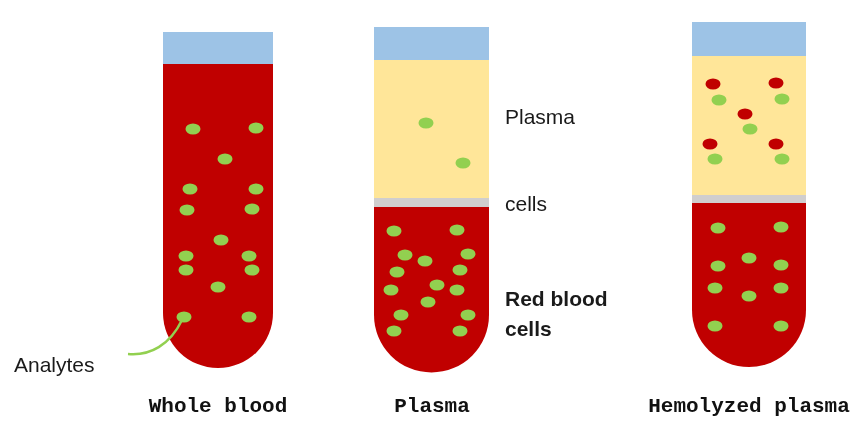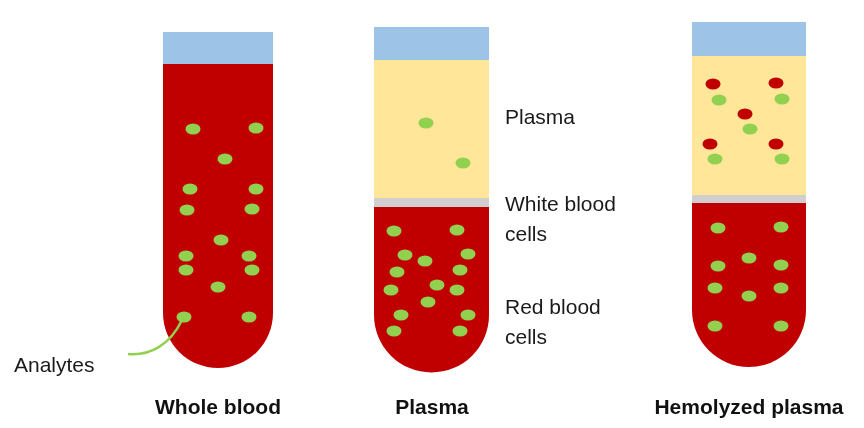--- a/index.html
+++ b/index.html
@@ -1,19 +1,19 @@
 <!DOCTYPE html>
 <html><head>
 <meta charset="utf-8">
 <style>
   html, body { margin: 0; padding: 0; background: #ffffff; }
   body { width: 864px; height: 428px; position: relative; overflow: hidden; font-family: "Liberation Sans", sans-serif; }
   svg { position: absolute; left: 0; top: 0; }
   .lbl { position: absolute; font-family: "Liberation Sans", sans-serif; color: #1a1a1a; font-size: 21px; line-height: 30px; white-space: nowrap; }
-  .title { position: absolute; font-family: Liberation Sans, sans-serif; font-weight: bold; color: #111; font-size: 21px; white-space: nowrap; text-align: center; }
+  .title { position: absolute; font-family: Liberation Mono, monospace; font-weight: bold; color: #111; font-size: 21px; white-space: nowrap; text-align: center; }
 </style>
 </head>
 <body>
 
 <svg width="864" height="428" viewBox="0 0 864 428">
 
   <g>
     <rect x="163" y="32" width="110" height="33" fill="#9dc3e6"></rect>
     <path d="M163 64 H273 V313 A55 55 0 0 1 163 313 Z" fill="#c00000"></path>
     <g fill="#92d050">
@@ -92,24 +92,23 @@
       <ellipse cx="781" cy="326" rx="7.5" ry="5.5"></ellipse>
     </g>
   </g>
 </svg>
 
 <div class="lbl" style="left:14px; top:350px;">Analytes</div>
 
 <div class="lbl" style="left:505px; top:102px;">Plasma</div>
 
 <div class="lbl" style="left:505px; top:189px;">
-  <div>White blood</div>
   <div>cells</div>
 </div>
 
-<div class="lbl" style="left:505px; top:292px;">
+<div class="lbl" style="left:505px; top:284px;font-weight:bold;">
   <div>Red blood</div>
   <div>cells</div>
 </div>
 
 <div class="title" style="left:118px; top:395px; width:200px;">Whole blood</div>
 <div class="title" style="left:332px; top:395px; width:200px;">Plasma</div>
 <div class="title" style="left:629px; top:395px; width:240px;">Hemolyzed plasma</div>
 
 </body></html>

